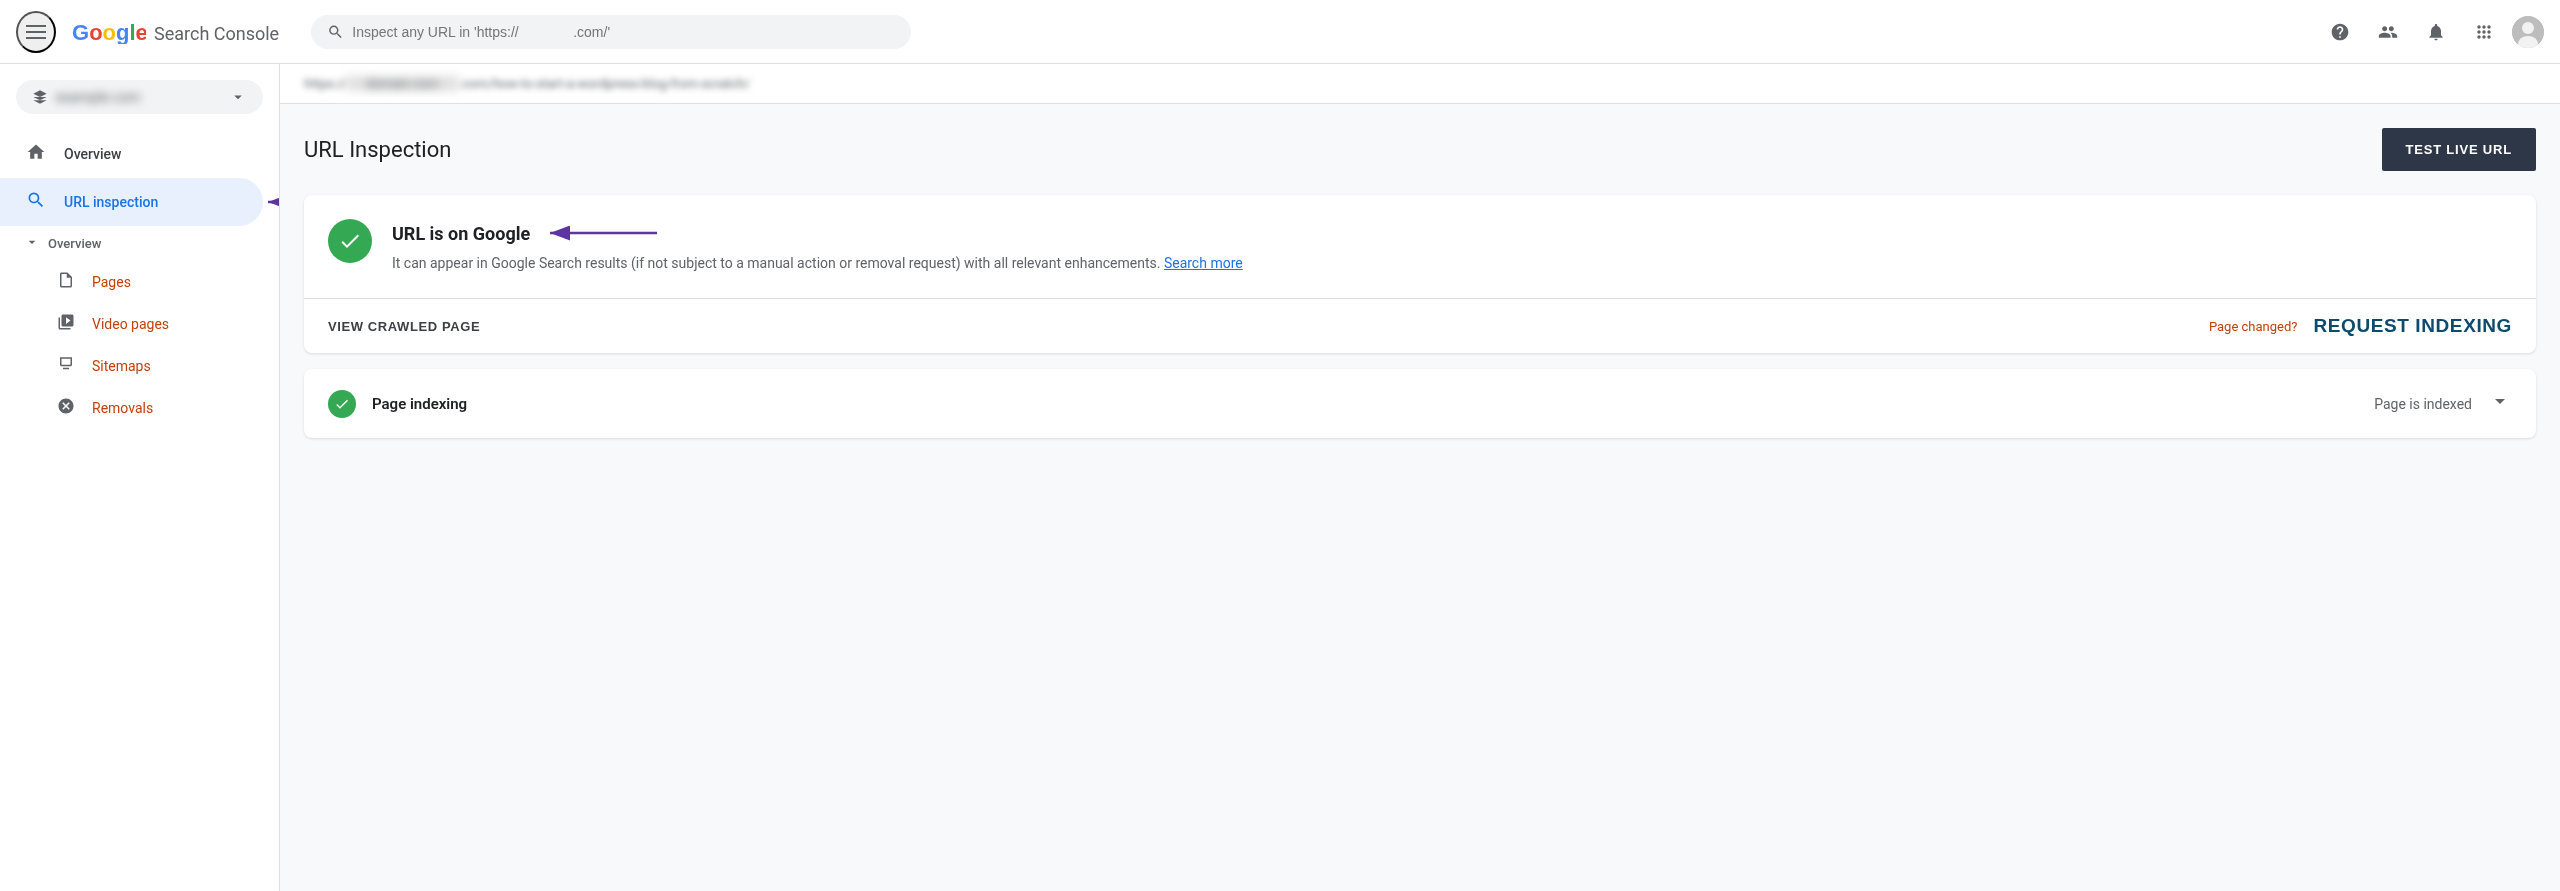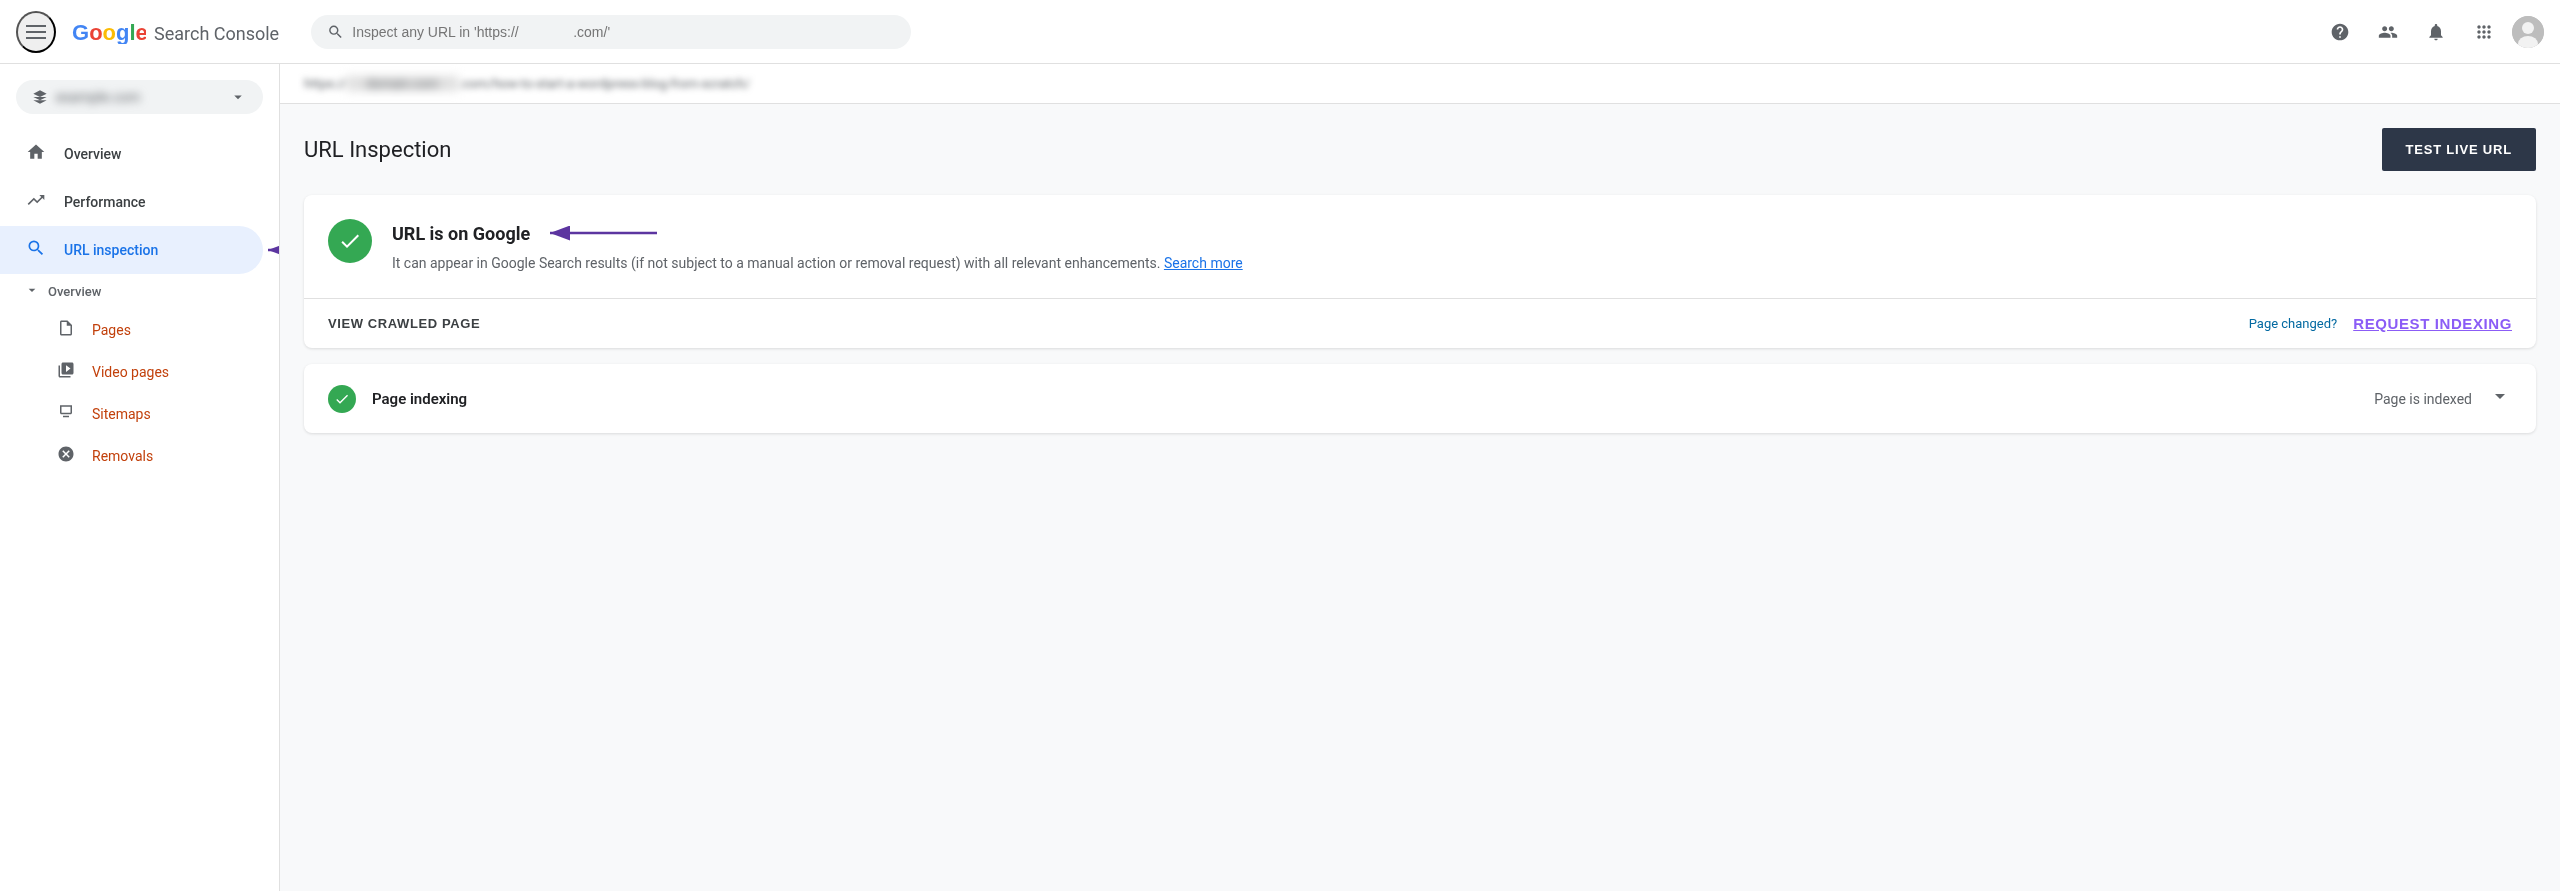--- a/index.html
+++ b/index.html
@@ -122,26 +122,25 @@
 
     .action-row {
       display: flex; align-items: center; padding: 16px 24px; gap: 16px;
     }
     .action-btn {
       font-size: 13px; font-weight: 700; color: #3c4043;
       letter-spacing: 0.6px; background: none; border: none; cursor: pointer;
       text-transform: uppercase; padding: 0;
     }
     .action-spacer { flex: 1; }
-    .page-changed-text { font-size: 13px; color: #0369a1; }
+    .page-changed-text { font-size: 13px; color: #c2410c; }
     .request-indexing-btn {
-      font-size: 15px; font-weight: 700; color: #8b5cf6;
+      font-size: 19px; font-weight: 700; color: #0c4a6e;
       letter-spacing: 0.6px; background: none; border: none; cursor: pointer;
       text-transform: uppercase;
-      text-decoration: underline;
     }
 
     .indexing-row {
       display: flex; align-items: center; padding: 20px 24px; gap: 16px;
     }
     .indexing-check {
       width: 28px; height: 28px; background: #34a853; border-radius: 50%;
       display: flex; align-items: center; justify-content: center;
       color: #fff; font-size: 14px; flex-shrink: 0;
     }
@@ -233,28 +232,20 @@
 
     <div class="nav-item">
       <span class="nav-icon">
         <svg width="20" height="20" viewBox="0 0 24 24" fill="#5f6368">
           <path d="M10 20v-6h4v6h5v-8h3L12 3 2 12h3v8z"></path>
         </svg>
       </span>
       <span>Overview</span>
     </div>
 
-    <div class="nav-item">
-      <span class="nav-icon">
-        <svg width="20" height="20" viewBox="0 0 24 24" fill="#5f6368">
-          <path d="M16 6l2.29 2.29-4.88 4.88-4-4L2 16.59 3.41 18l6-6 4 4 6.3-6.29L22 12V6z"></path>
-        </svg>
-      </span>
-      <span>Performance</span>
-    </div>
 
     <div class="sidebar-arrow-container">
       <div class="nav-item active url-inspection-item" style="position:relative;">
         <span class="nav-icon">
           <svg width="20" height="20" viewBox="0 0 24 24" fill="#1a73e8">
             <path d="M15.5 14h-.79l-.28-.27A6.471 6.471 0 0 0 16 9.5 6.5 6.5 0 1 0 9.5 16c1.61 0 3.09-.59 4.23-1.57l.27.28v.79l5 4.99L20.49 19l-4.99-5zm-6 0C7.01 14 5 11.99 5 9.5S7.01 5 9.5 5 14 7.01 14 9.5 11.99 14 9.5 14z"></path>
           </svg>
         </span>
         <span>URL inspection</span>
 

